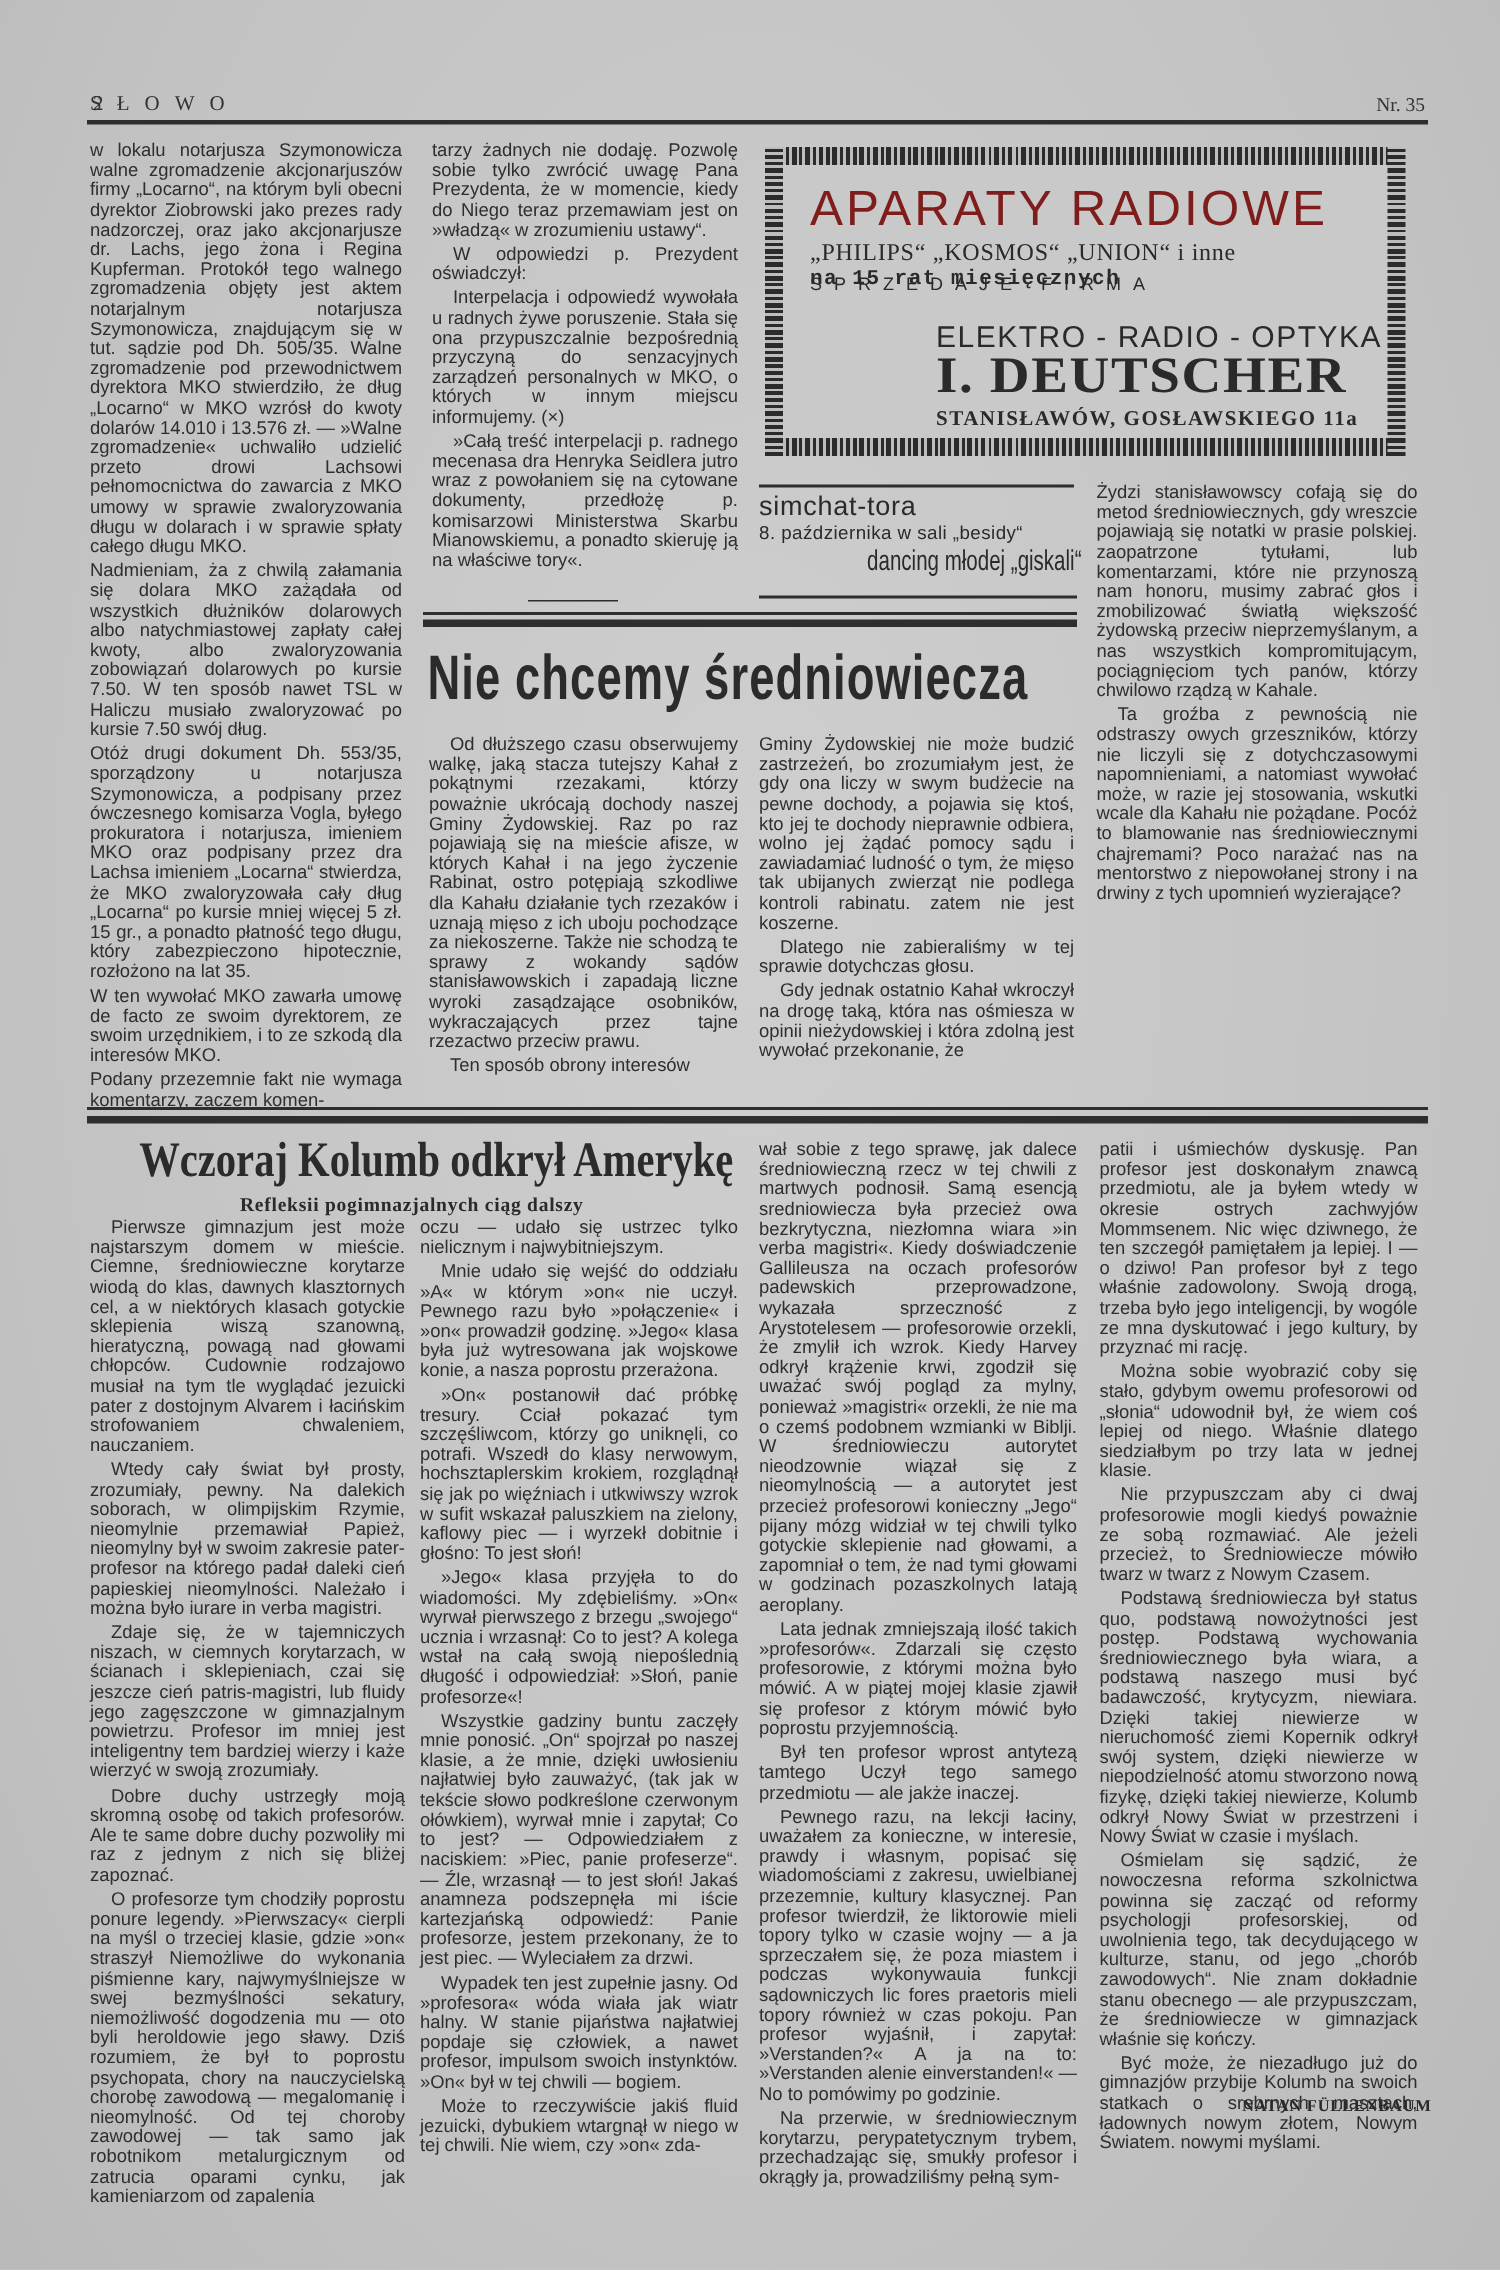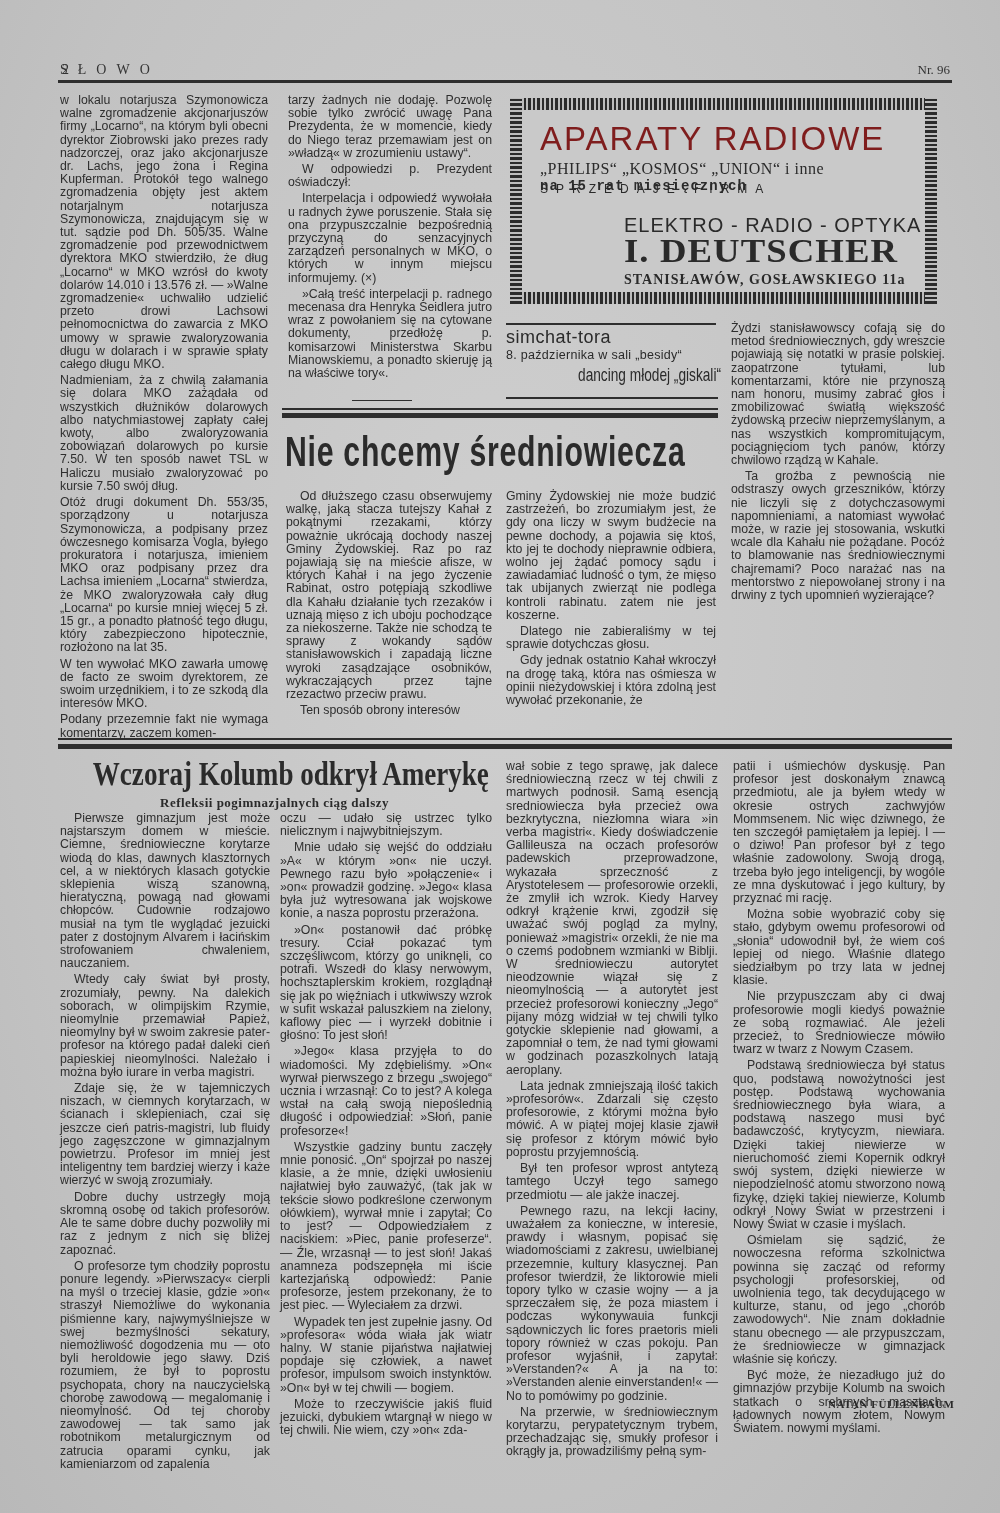--- a/index.html
+++ b/index.html
@@ -50,21 +50,21 @@
   .signature { position: absolute; left: 828px; top: 1398px; font-family: "Liberation Serif", serif; font-weight: bold; font-size: 11px; letter-spacing: 0.5px; }
 </style>
 </head>
 <body>
 
 <div class="page">
 
   <div class="header">
     <span class="num">2</span>
     <span class="title">SŁOWO</span>
-    <span class="issue">Nr. 96</span>
+    <span class="issue">Nr. 35</span>
   </div>
   <div class="rule" style="left:58px;top:80px;width:894px;height:3px;"></div>
 
   <div class="col" style="left:60px;top:94px;width:208px;">
     <p class="noind">w lokalu notarjusza Szymonowicza walne zgromadzenie akcjonarjuszów firmy „Locarno“, na którym byli obecni dyrektor Ziobrowski jako prezes rady nadzorczej, oraz jako akcjonarjusze dr. Lachs, jego żona i Regina Kupferman. Protokół tego walnego zgromadzenia objęty jest aktem notarjalnym notarjusza Szymonowicza, znajdującym się w tut. sądzie pod Dh. 505/35. Walne zgromadzenie pod przewodnictwem dyrektora MKO stwierdziło, że dług „Locarno“ w MKO wzrósł do kwoty dolarów 14.010 i 13.576 zł. — »Walne zgromadzenie« uchwaliło udzielić przeto drowi Lachsowi pełnomocnictwa do zawarcia z MKO umowy w sprawie zwaloryzowania długu w dolarach i w sprawie spłaty całego długu MKO.</p>
     <p class="noind">Nadmieniam, ża z chwilą załamania się dolara MKO zażądała od wszystkich dłużników dolarowych albo natychmiastowej zapłaty całej kwoty, albo zwaloryzowania zobowiązań dolarowych po kursie 7.50. W ten sposób nawet TSL w Haliczu musiało zwaloryzować po kursie 7.50 swój dług.</p>
     <p class="noind">Otóż drugi dokument Dh. 553/35, sporządzony u notarjusza Szymonowicza, a podpisany przez ówczesnego komisarza Vogla, byłego prokuratora i notarjusza, imieniem MKO oraz podpisany przez dra Lachsa imieniem „Locarna“ stwierdza, że MKO zwaloryzowała cały dług „Locarna“ po kursie mniej więcej 5 zł. 15 gr., a ponadto płatność tego długu, który zabezpieczono hipotecznie, rozłożono na lat 35.</p>
     <p class="noind">W ten wywołać MKO zawarła umowę de facto ze swoim dyrektorem, ze swoim urzędnikiem, i to ze szkodą dla interesów MKO.</p>
     <p class="noind">Podany przezemnie fakt nie wymaga komentarzy, zaczem komen-</p>
   </div>

